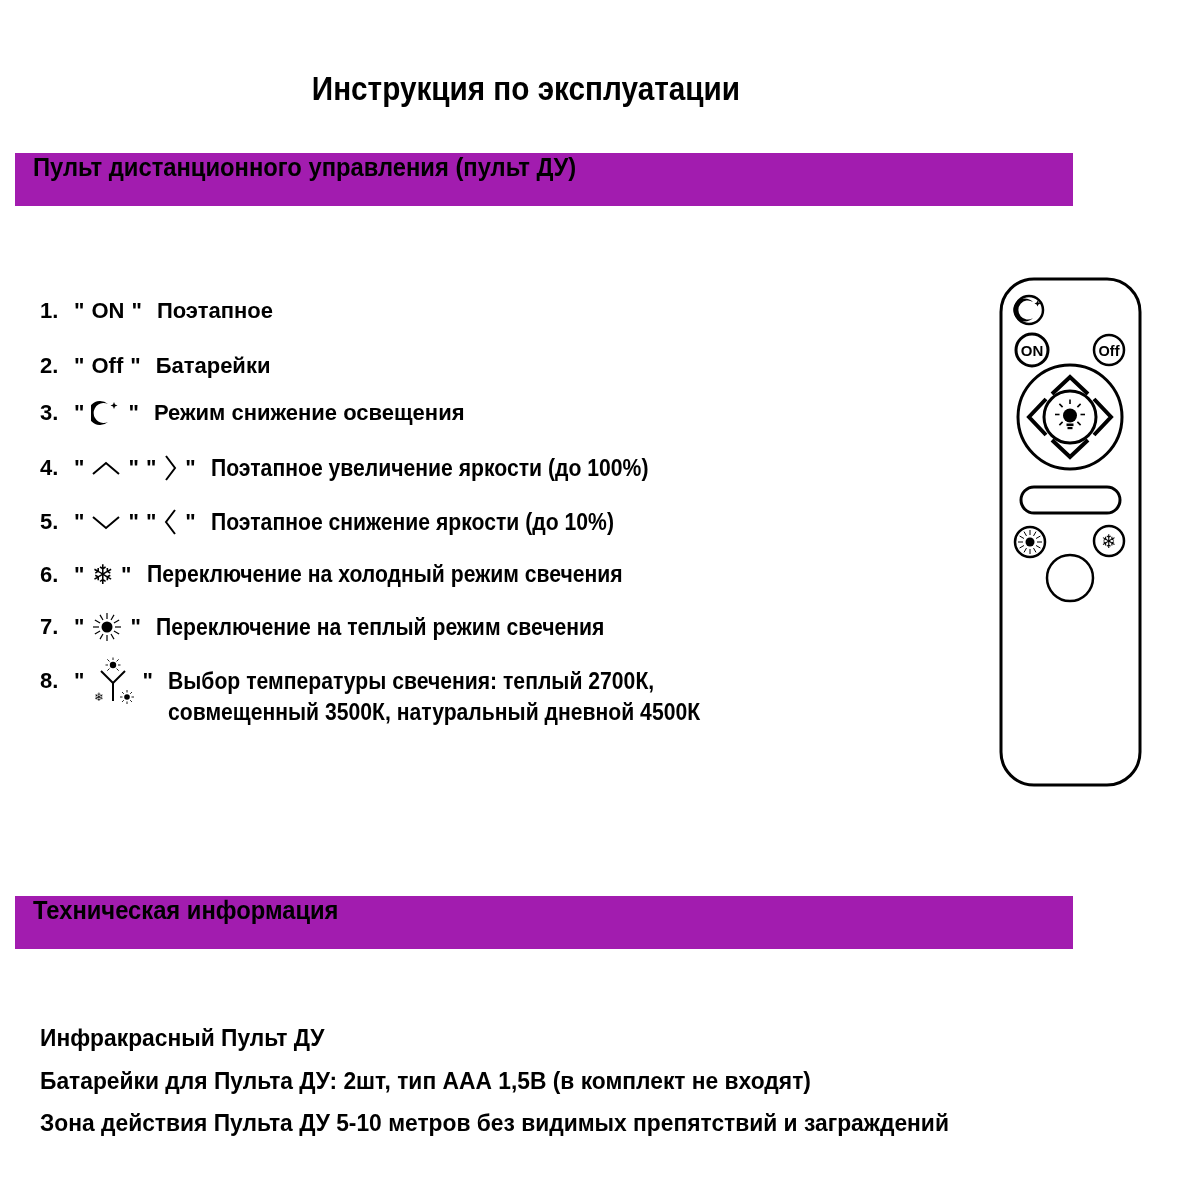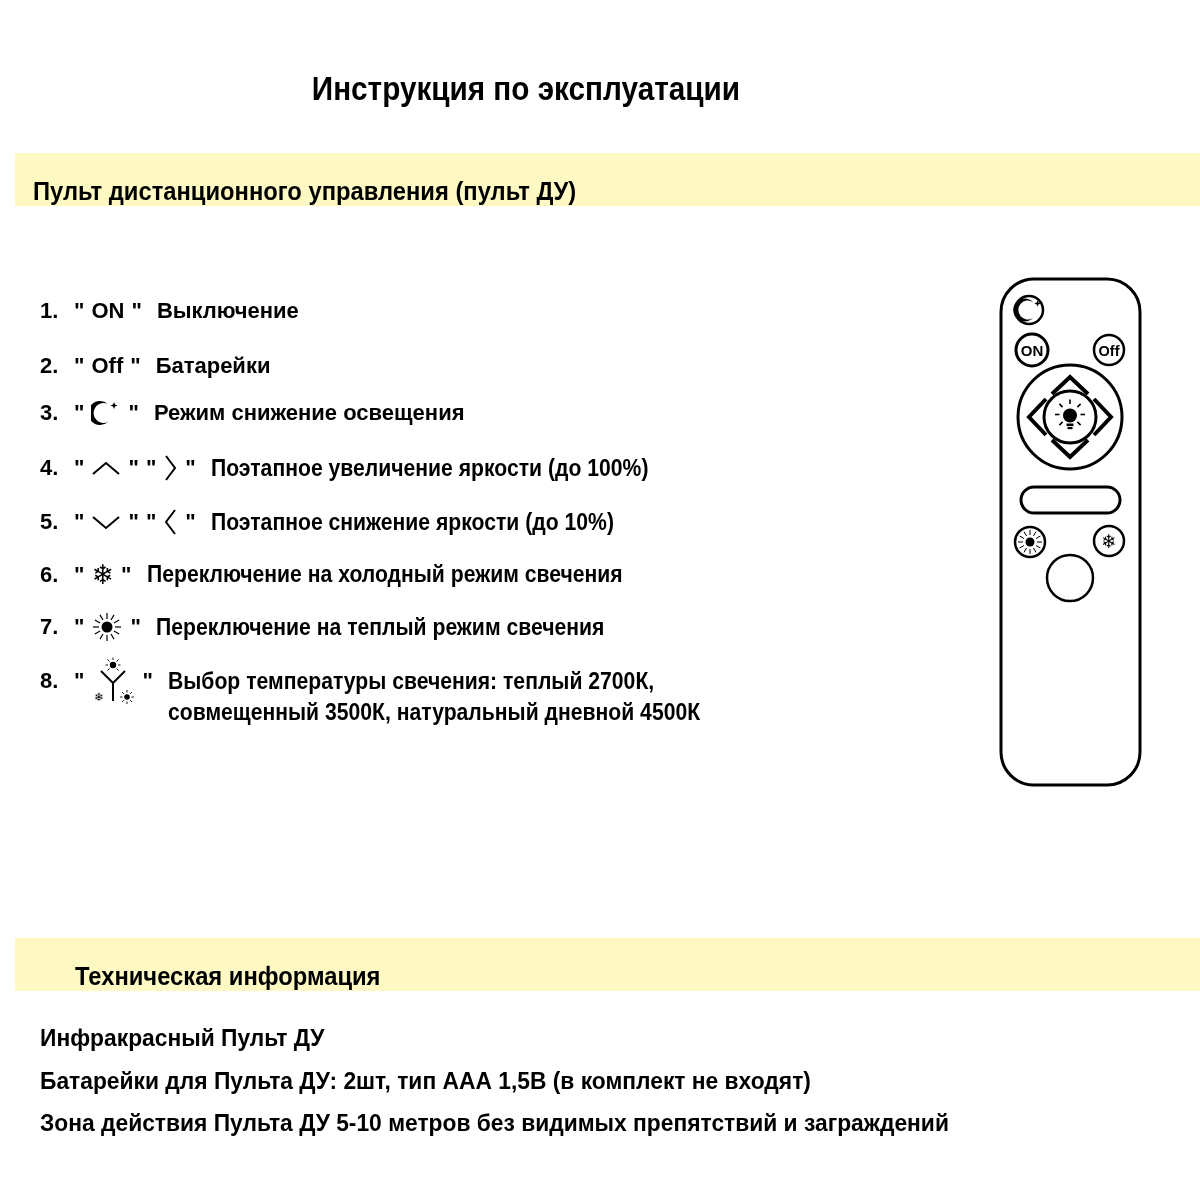--- a/index.html
+++ b/index.html
@@ -3,22 +3,22 @@
 <meta charset="utf-8">
 <style>
   html,body { margin:0; padding:0; background:#ffffff; }
   body { width:1200px; height:1200px; font-family:"Liberation Sans", sans-serif; color:#000; }
   .page { position:relative; width:1200px; height:1200px; overflow:hidden; background:#fff; }
 
   .title { position:absolute; top:70px; left:0; width:1052px; text-align:center;
            font-size:33px; font-weight:bold; margin:0; }
   .title .squeeze { display:inline-block; transform:scaleX(.9); transform-origin:50% 50%; white-space:nowrap; }
 
-  .bar { position:absolute; left:15px; width:1185px; height:53px; background:#fef9c3;
-         display:flex; align-items:flex-end; }
+  .bar { position:absolute; left:15px; width:1058px; height:53px; background:#a21caf;
+         display:flex; align-items:flex-start; }
   .bar-label { display:inline-block; margin-left:18px; font-size:25px; font-weight:bold;
                transform:scaleX(.95); transform-origin:0 50%; white-space:nowrap; }
 
   .ins { position:absolute; left:40px; display:flex; align-items:center; gap:7px;
          font-weight:bold; font-size:22px; white-space:nowrap; }
   .ins .num { min-width:27px; }
   .ins .q { }
   .blab { }
   .desc { margin-left:8px; }
   .cnd { display:inline-block; font-size:23px; transform:scaleX(.92); transform-origin:0 50%; }
@@ -48,21 +48,21 @@
 
   <div class="bar" style="top:153px;">
     <span class="bar-label">Пульт дистанционного управления (пульт ДУ)</span>
   </div>
 
   <div class="ins" style="top:298px;">
     <span class="num">1.</span>
     <span class="q">"</span>
     <span class="blab">ON</span>
     <span class="q">"</span>
-    <span class="desc">Выключение</span>
+    <span class="desc">Поэтапное</span>
   </div>
 
   <div class="ins" style="top:353px;">
     <span class="num">2.</span>
     <span class="q">"</span>
     <span class="blab">Off</span>
     <span class="q">"</span>
     <span class="desc">Батарейки</span>
   </div>
 
@@ -238,21 +238,21 @@
     </g>
 
     <g>
       <circle class="rs" cx="110" cy="264" r="15" stroke-width="2.5"></circle>
       <text class="snowtext" x="110" y="271" font-size="19" text-anchor="middle">❄</text>
     </g>
 
     <circle class="rs" cx="71" cy="301" r="23" stroke-width="2.5"></circle>
   </svg>
 
-  <div class="bar" style="top:938px;padding-left:42px;">
+  <div class="bar" style="top:896px;">
     <span class="bar-label">Техническая информация</span>
   </div>
 
   <div class="tl" style="top:1024px;">Инфракрасный Пульт ДУ</div>
   <div class="tl" style="top:1067px;">Батарейки для Пульта ДУ: 2шт, тип ААА 1,5В (в комплект не входят)</div>
   <div class="tl" style="top:1109px;">Зона действия Пульта ДУ 5-10 метров без видимых препятствий и заграждений</div>
 
 </div>
 
 </body></html>

